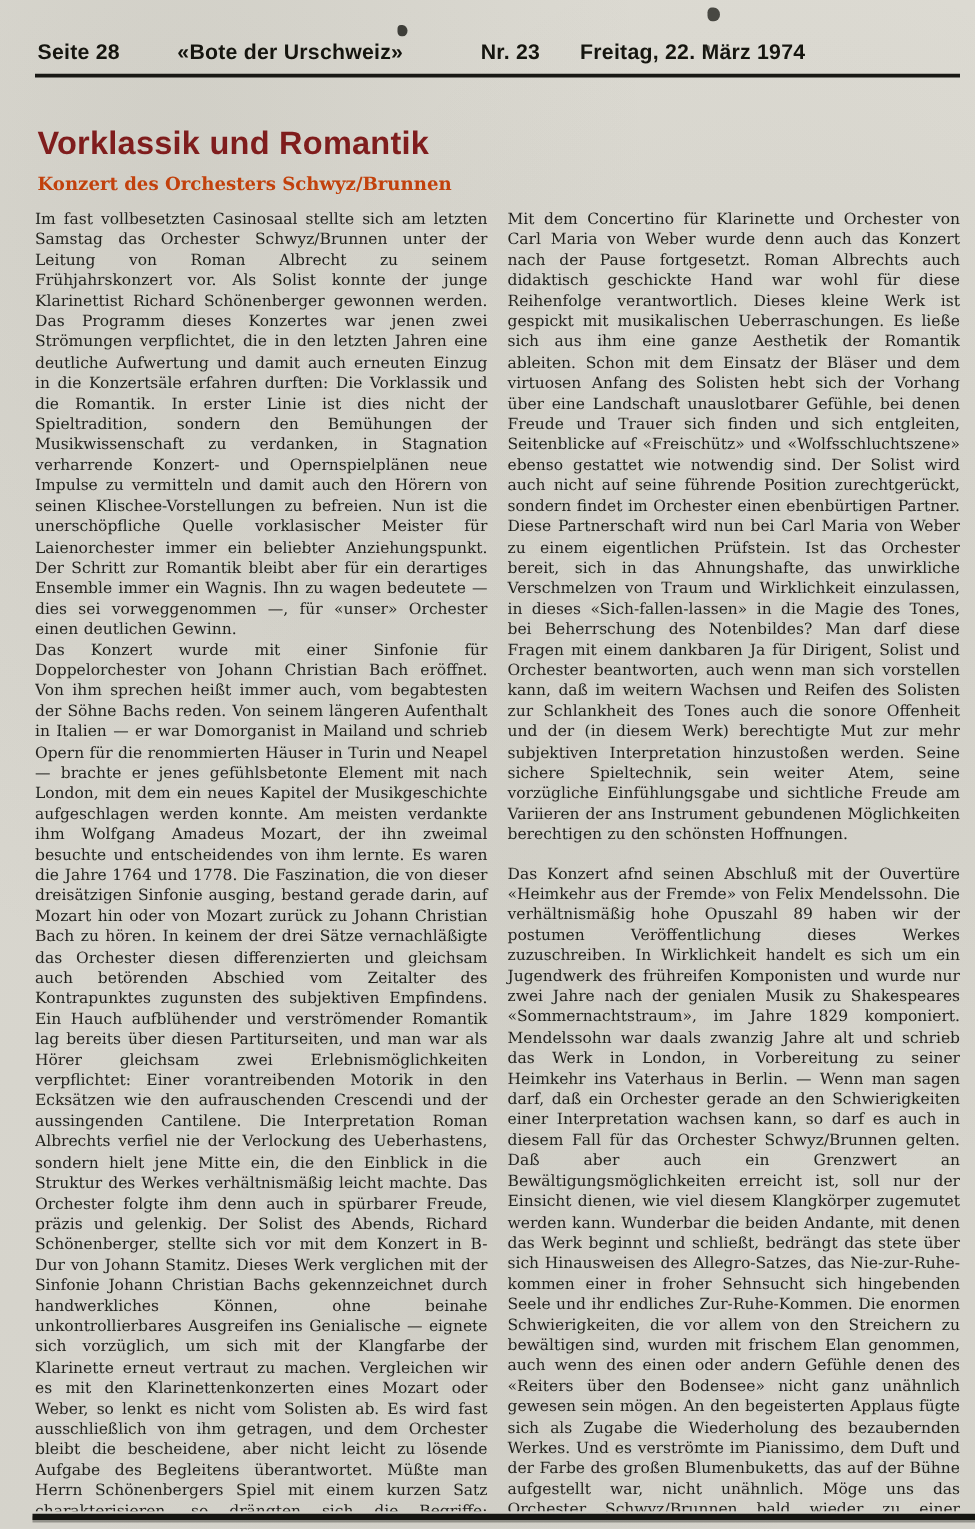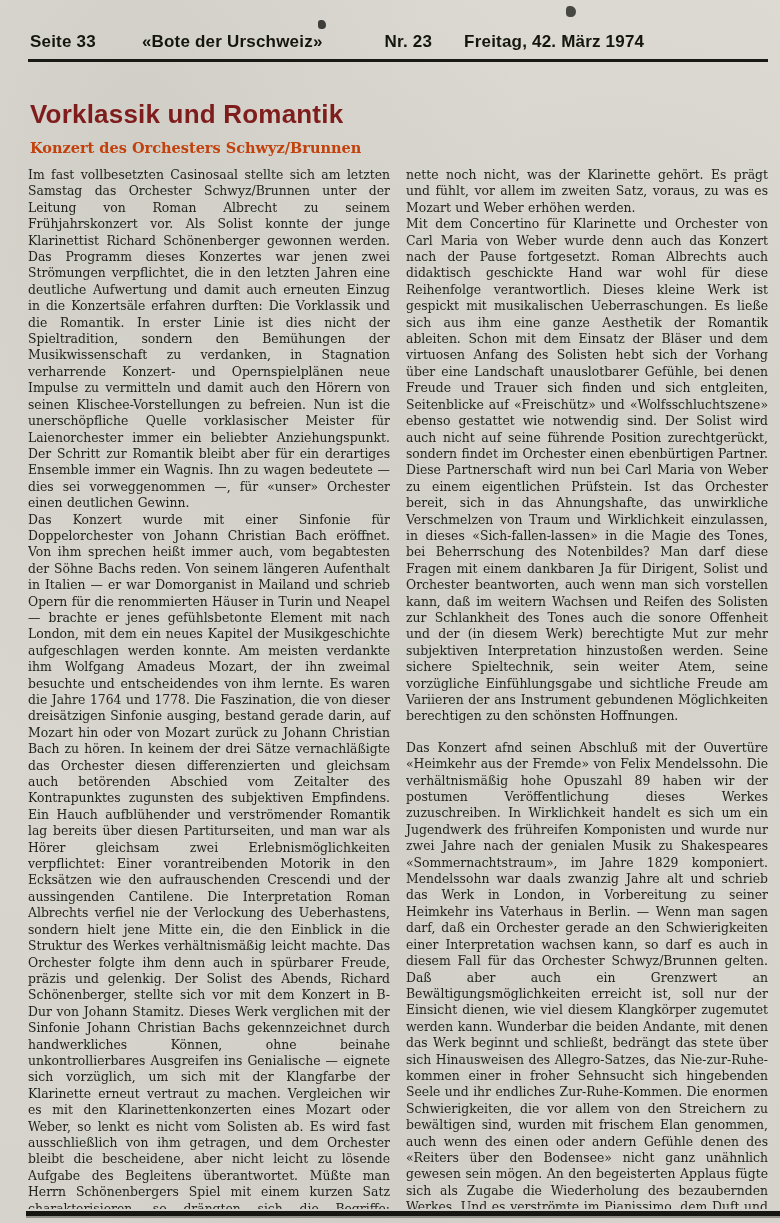--- a/index.html
+++ b/index.html
@@ -101,37 +101,36 @@
     border-radius: 40% 60% 55% 45%;
   }
   .speck.s1 { top: 20px; left: 318px; width: 8px;  height: 9px;  opacity: 0.85; }
   .speck.s2 { top: 6px;  left: 566px; width: 10px; height: 11px; opacity: 0.8;  }
   .speck.s3 { top: 36px; left: 563px; width: 5px;  height: 5px;  opacity: 0.55; }
 </style>
 </head>
 <body>
 
 <div class="page-header">
-  <span class="seg-page">Seite 33</span>
+  <span class="seg-page">Seite 28</span>
   <span class="seg-pub">«Bote der Urschweiz»</span>
   <span class="seg-issue">Nr. 23</span>
-  <span class="seg-date">Freitag, 42. März 1974</span>
+  <span class="seg-date">Freitag, 22. März 1974</span>
 </div>
 <div class="header-rule"></div>
 
 <div class="article-title">Vorklassik und Romantik</div>
 <div class="article-subtitle">Konzert des Orchesters Schwyz/Brunnen</div>
 
 <div class="columns">
   <div class="col">
     <p>Im fast vollbesetzten Casinosaal stellte sich am letzten Samstag das Orchester Schwyz/Brunnen unter der Leitung von Roman Albrecht zu seinem Frühjahrskonzert vor. Als Solist konnte der junge Klarinettist Richard Schönenberger gewonnen werden. Das Programm dieses Konzertes war jenen zwei Strömungen verpflichtet, die in den letzten Jahren eine deutliche Aufwertung und damit auch erneuten Einzug in die Konzertsäle erfahren durften: Die Vorklassik und die Romantik. In erster Linie ist dies nicht der Spieltradition, sondern den Bemühungen der Musikwissenschaft zu verdanken, in Stagnation verharrende Konzert- und Opernspielplänen neue Impulse zu vermitteln und damit auch den Hörern von seinen Klischee-Vorstellungen zu befreien. Nun ist die unerschöpfliche Quelle vorklasischer Meister für Laienorchester immer ein beliebter Anziehungspunkt. Der Schritt zur Romantik bleibt aber für ein derartiges Ensemble immer ein Wagnis. Ihn zu wagen bedeutete — dies sei vorweggenommen —, für «unser» Orchester einen deutlichen Gewinn.</p>
     <p>Das Konzert wurde mit einer Sinfonie für Doppelorchester von Johann Christian Bach eröffnet. Von ihm sprechen heißt immer auch, vom begabtesten der Söhne Bachs reden. Von seinem längeren Aufenthalt in Italien — er war Domorganist in Mailand und schrieb Opern für die renommierten Häuser in Turin und Neapel — brachte er jenes gefühlsbetonte Element mit nach London, mit dem ein neues Kapitel der Musikgeschichte aufgeschlagen werden konnte. Am meisten verdankte ihm Wolfgang Amadeus Mozart, der ihn zweimal besuchte und entscheidendes von ihm lernte. Es waren die Jahre 1764 und 1778. Die Faszination, die von dieser dreisätzigen Sinfonie ausging, bestand gerade darin, auf Mozart hin oder von Mozart zurück zu Johann Christian Bach zu hören. In keinem der drei Sätze vernachläßigte das Orchester diesen differenzierten und gleichsam auch betörenden Abschied vom Zeitalter des Kontrapunktes zugunsten des subjektiven Empfindens. Ein Hauch aufblühender und verströmender Romantik lag bereits über diesen Partiturseiten, und man war als Hörer gleichsam zwei Erlebnismöglichkeiten verpflichtet: Einer vorantreibenden Motorik in den Ecksätzen wie den aufrauschenden Crescendi und der aussingenden Cantilene. Die Interpretation Roman Albrechts verfiel nie der Verlockung des Ueberhastens, sondern hielt jene Mitte ein, die den Einblick in die Struktur des Werkes verhältnismäßig leicht machte. Das Orchester folgte ihm denn auch in spürbarer Freude, präzis und gelenkig. Der Solist des Abends, Richard Schönenberger, stellte sich vor mit dem Konzert in B-Dur von Johann Stamitz. Dieses Werk verglichen mit der Sinfonie Johann Christian Bachs gekennzeichnet durch handwerkliches Können, ohne beinahe unkontrollierbares Ausgreifen ins Genialische — eignete sich vorzüglich, um sich mit der Klangfarbe der Klarinette erneut vertraut zu machen. Vergleichen wir es mit den Klarinettenkonzerten eines Mozart oder Weber, so lenkt es nicht vom Solisten ab. Es wird fast ausschließlich von ihm getragen, und dem Orchester bleibt die bescheidene, aber nicht leicht zu lösende Aufgabe des Begleitens überantwortet. Müßte man Herrn Schönenbergers Spiel mit einem kurzen Satz charakterisieren, so drängten sich die Begriffe: «Schlanker Ton» und «Vorzügliche Spiel- wie Atemtechnik» auf. Abgesehen von einigen Intonationstrübungen (vor allem in der Höhe) muß man von einer ausgewogenen, der kompositorischen Vorlage gerecht werdenden Interpretation sprechen. Das Werk selbst gibt zwar der Klari-</p>
   </div>
   <div class="col">
-    <p>nette noch nicht, was der Klarinette gehört. Es prägt und fühlt, vor allem im zweiten Satz, voraus, zu was es Mozart und Weber erhöhen werden.</p>
     <p>Mit dem Concertino für Klarinette und Orchester von Carl Maria von Weber wurde denn auch das Konzert nach der Pause fortgesetzt. Roman Albrechts auch didaktisch geschickte Hand war wohl für diese Reihenfolge verantwortlich. Dieses kleine Werk ist gespickt mit musikalischen Ueberraschungen. Es ließe sich aus ihm eine ganze Aesthetik der Romantik ableiten. Schon mit dem Einsatz der Bläser und dem virtuosen Anfang des Solisten hebt sich der Vorhang über eine Landschaft unauslotbarer Gefühle, bei denen Freude und Trauer sich finden und sich entgleiten, Seitenblicke auf «Freischütz» und «Wolfsschluchtszene» ebenso gestattet wie notwendig sind. Der Solist wird auch nicht auf seine führende Position zurechtgerückt, sondern findet im Orchester einen ebenbürtigen Partner. Diese Partnerschaft wird nun bei Carl Maria von Weber zu einem eigentlichen Prüfstein. Ist das Orchester bereit, sich in das Ahnungshafte, das unwirkliche Verschmelzen von Traum und Wirklichkeit einzulassen, in dieses «Sich-fallen-lassen» in die Magie des Tones, bei Beherrschung des Notenbildes? Man darf diese Fragen mit einem dankbaren Ja für Dirigent, Solist und Orchester beantworten, auch wenn man sich vorstellen kann, daß im weitern Wachsen und Reifen des Solisten zur Schlankheit des Tones auch die sonore Offenheit und der (in diesem Werk) berechtigte Mut zur mehr subjektiven Interpretation hinzustoßen werden. Seine sichere Spieltechnik, sein weiter Atem, seine vorzügliche Einfühlungsgabe und sichtliche Freude am Variieren der ans Instrument gebundenen Möglichkeiten berechtigen zu den schönsten Hoffnungen.</p>
     <p class="gap-before">Das Konzert afnd seinen Abschluß mit der Ouvertüre «Heimkehr aus der Fremde» von Felix Mendelssohn. Die verhältnismäßig hohe Opuszahl 89 haben wir der postumen Veröffentlichung dieses Werkes zuzuschreiben. In Wirklichkeit handelt es sich um ein Jugendwerk des frühreifen Komponisten und wurde nur zwei Jahre nach der genialen Musik zu Shakespeares «Sommernachtstraum», im Jahre 1829 komponiert. Mendelssohn war daals zwanzig Jahre alt und schrieb das Werk in London, in Vorbereitung zu seiner Heimkehr ins Vaterhaus in Berlin. — Wenn man sagen darf, daß ein Orchester gerade an den Schwierigkeiten einer Interpretation wachsen kann, so darf es auch in diesem Fall für das Orchester Schwyz/Brunnen gelten. Daß aber auch ein Grenzwert an Bewältigungsmöglichkeiten erreicht ist, soll nur der Einsicht dienen, wie viel diesem Klangkörper zugemutet werden kann. Wunderbar die beiden Andante, mit denen das Werk beginnt und schließt, bedrängt das stete über sich Hinausweisen des Allegro-Satzes, das Nie-zur-Ruhe-kommen einer in froher Sehnsucht sich hingebenden Seele und ihr endliches Zur-Ruhe-Kommen. Die enormen Schwierigkeiten, die vor allem von den Streichern zu bewältigen sind, wurden mit frischem Elan genommen, auch wenn des einen oder andern Gefühle denen des «Reiters über den Bodensee» nicht ganz unähnlich gewesen sein mögen. An den begeisterten Applaus fügte sich als Zugabe die Wiederholung des bezaubernden Werkes. Und es verströmte im Pianissimo, dem Duft und der Farbe des großen Blumenbuketts, das auf der Bühne aufgestellt war, nicht unähnlich. Möge uns das Orchester Schwyz/Brunnen bald wieder zu einer ähnlichen «Heimkehr» einladen!</p>
 
   </div>
 </div>
 
 <div class="bottom-rule"></div>
 <div class="speck s1"></div>
 <div class="speck s2"></div>
 <div class="speck s3"></div>

